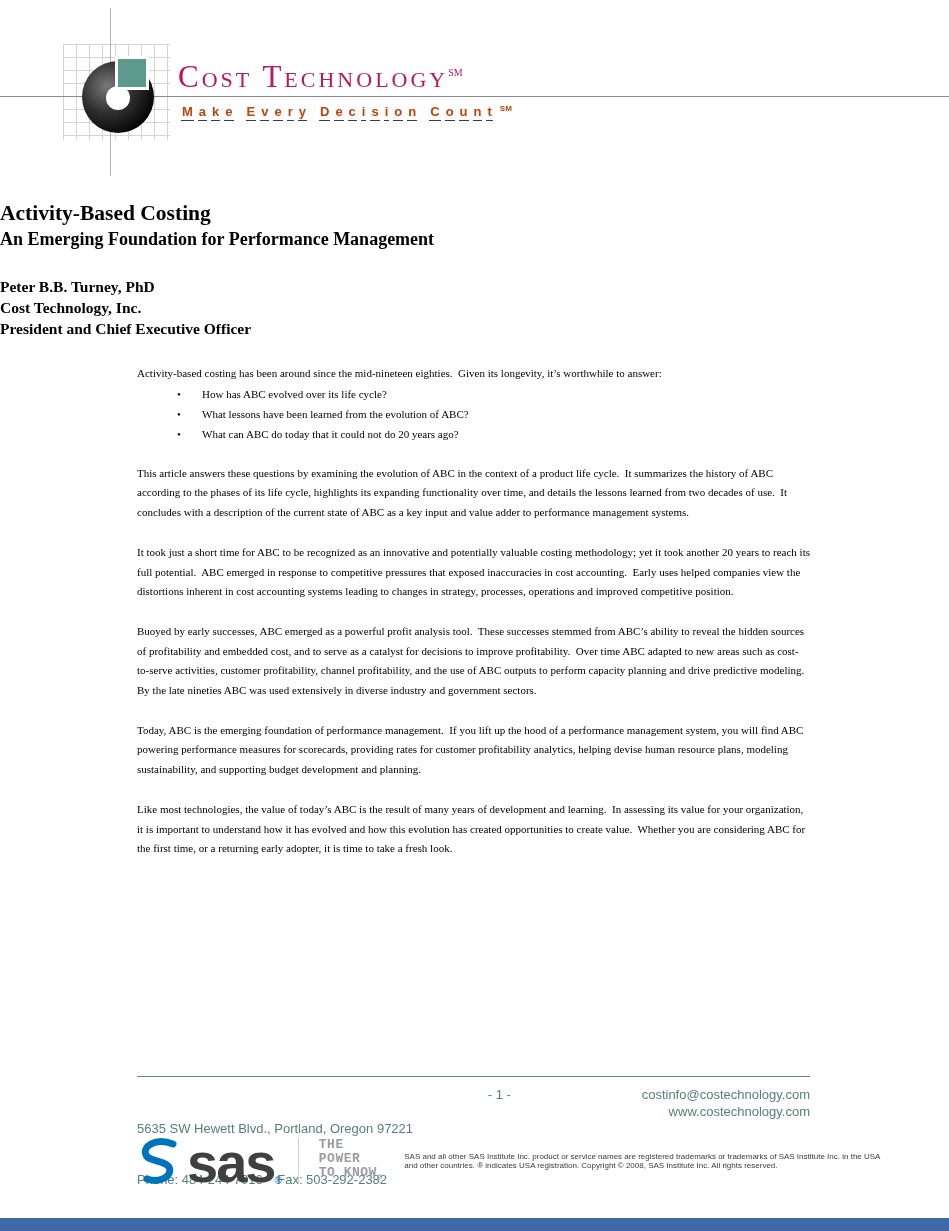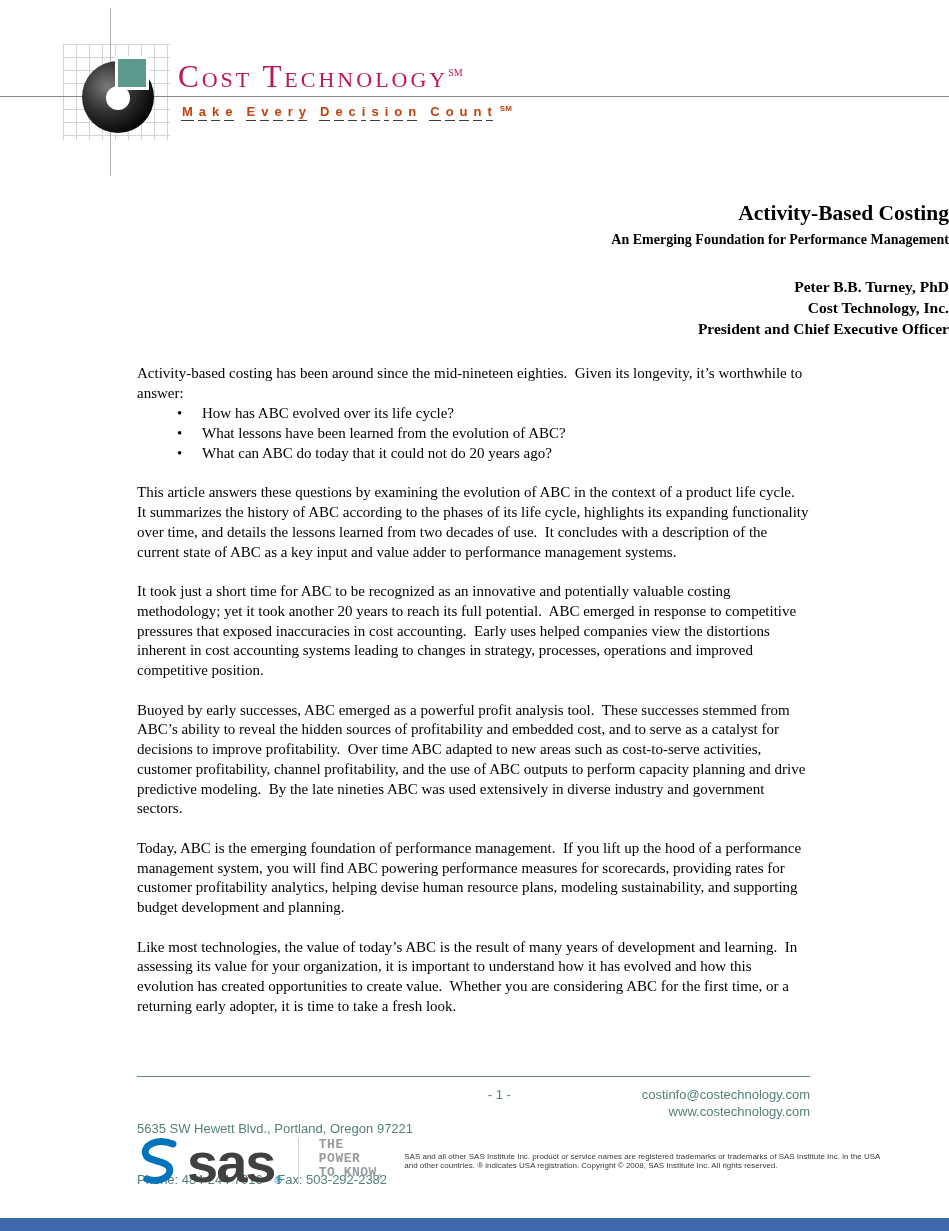--- a/index.html
+++ b/index.html
@@ -32,27 +32,27 @@
   .brand-name sup { font-size:10px; vertical-align:super; letter-spacing:0; }
   .brand-tagline {
     position:absolute; left:181px; top:104px;
     font-family:"Liberation Sans", sans-serif; font-size:13px; font-weight:bold; color:#c2410c;
   }
   .lch { display:inline-block; border-bottom:1px solid #3c3c3c; padding:0 1px 1px; margin-right:4px; }
   .lsp { display:inline-block; width:8px; }
   .tag-tm { font-size:8px; vertical-align:super; margin-left:3px; }
 
   
-  .title-block { text-align:right; padding-top:14px; }
+  .title-block { text-align:left; padding-top:14px; }
   .doc-title   { font-size:21.5px; font-weight:bold; margin:0; line-height:27px; }
-  .doc-subtitle{ font-size:14px;  font-weight:bold; margin:0; line-height:25px; }
+  .doc-subtitle{ font-size:18px;  font-weight:bold; margin:0; line-height:25px; }
   .author-block{ margin-top:24px; font-weight:bold; font-size:15.5px; line-height:21px; }
 
   
-  .body-text { margin:25px 139px 0 137px; font-size:15px; line-height:19.7px; }
+  .body-text { margin:25px 139px 0 137px; font-size:11px; line-height:19.7px; }
   .body-text p { margin:0 0 20px; white-space:pre-wrap; }
   .body-text p.intro { margin-bottom:0; }
   ul.questions { list-style:none; margin:0 0 20px; padding:0; }
   ul.questions li { position:relative; padding-left:65px; line-height:20px; }
   .bullet { position:absolute; left:40px; }
 
   
   .page-footer { position:absolute; left:137px; width:673px; top:1076px; font-family:"Liberation Sans", sans-serif; }
   .footer-rule { height:1px; background:#5f8b84; margin-bottom:9px; }
   .footer-grid { display:flex; font-size:13px; color:#54807a; line-height:17px; }

